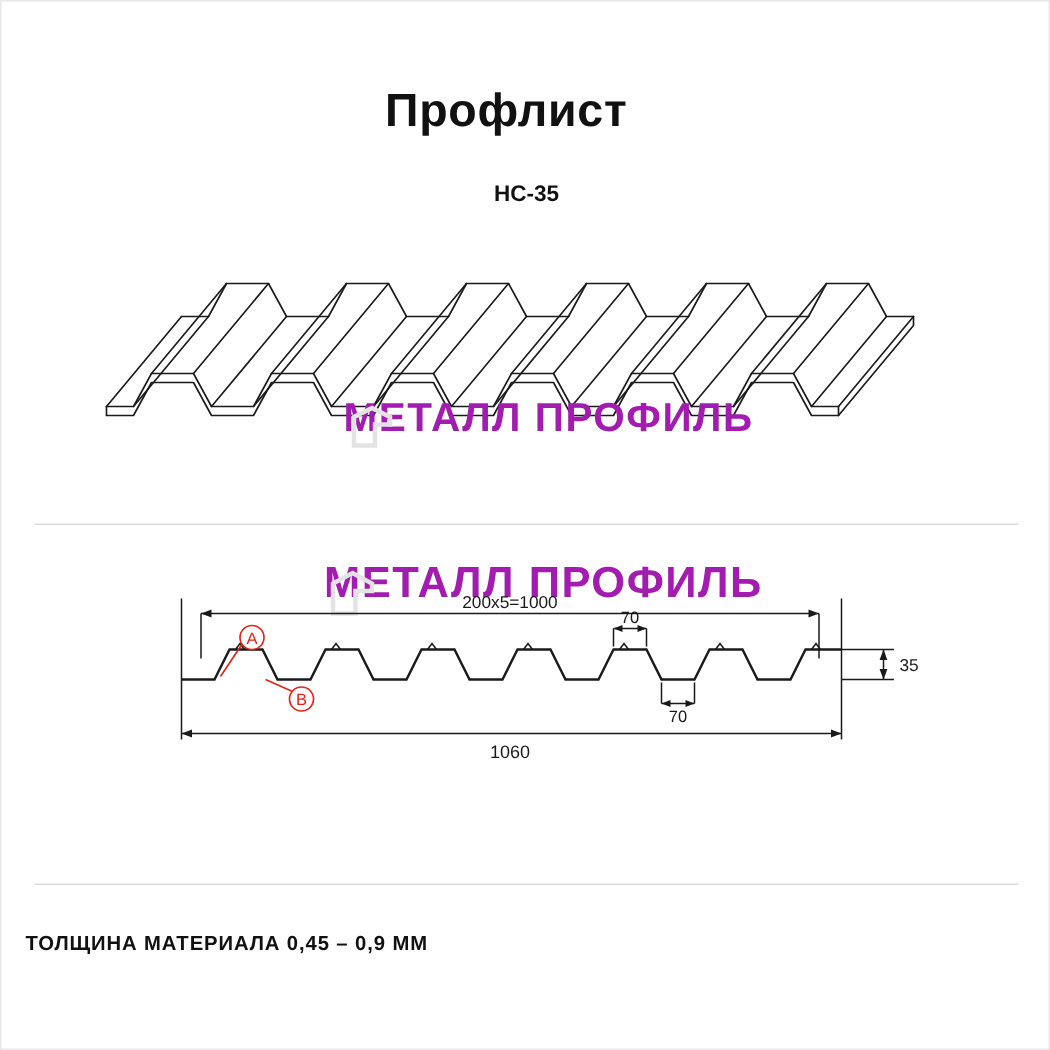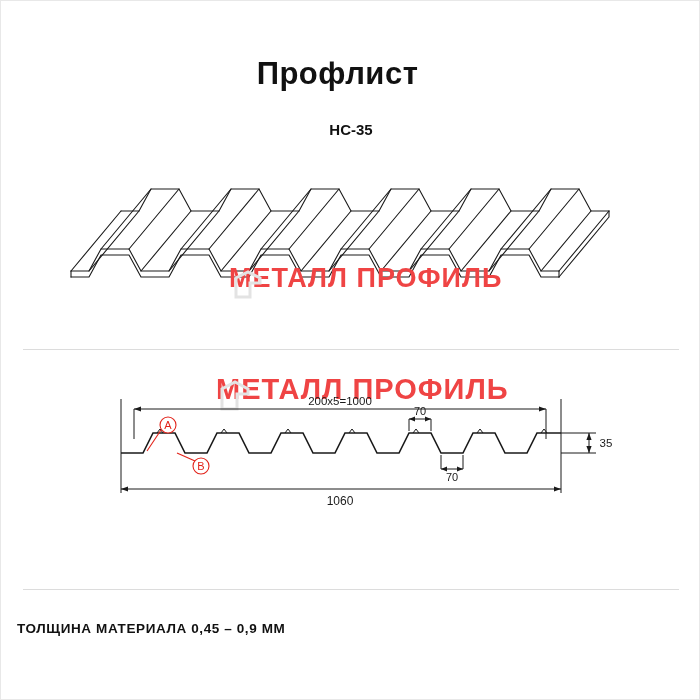--- a/index.html
+++ b/index.html
@@ -79,21 +79,21 @@
     text-align: left;
     font-size: 13.5px;
     font-weight: bold;
     letter-spacing: 0.6px;
     color: #111;
   }
   
   .wm {
     position: absolute;
     pointer-events: none;
-    color: #ef4444;
+    color: #a21caf;
     font-weight: bold;
     font-family: "Liberation Sans", sans-serif;
     white-space: nowrap;
   }
   .wm-1 {
     top: 262px;
     left: 228px;
     font-size: 27px;
     letter-spacing: 1px;
   }

